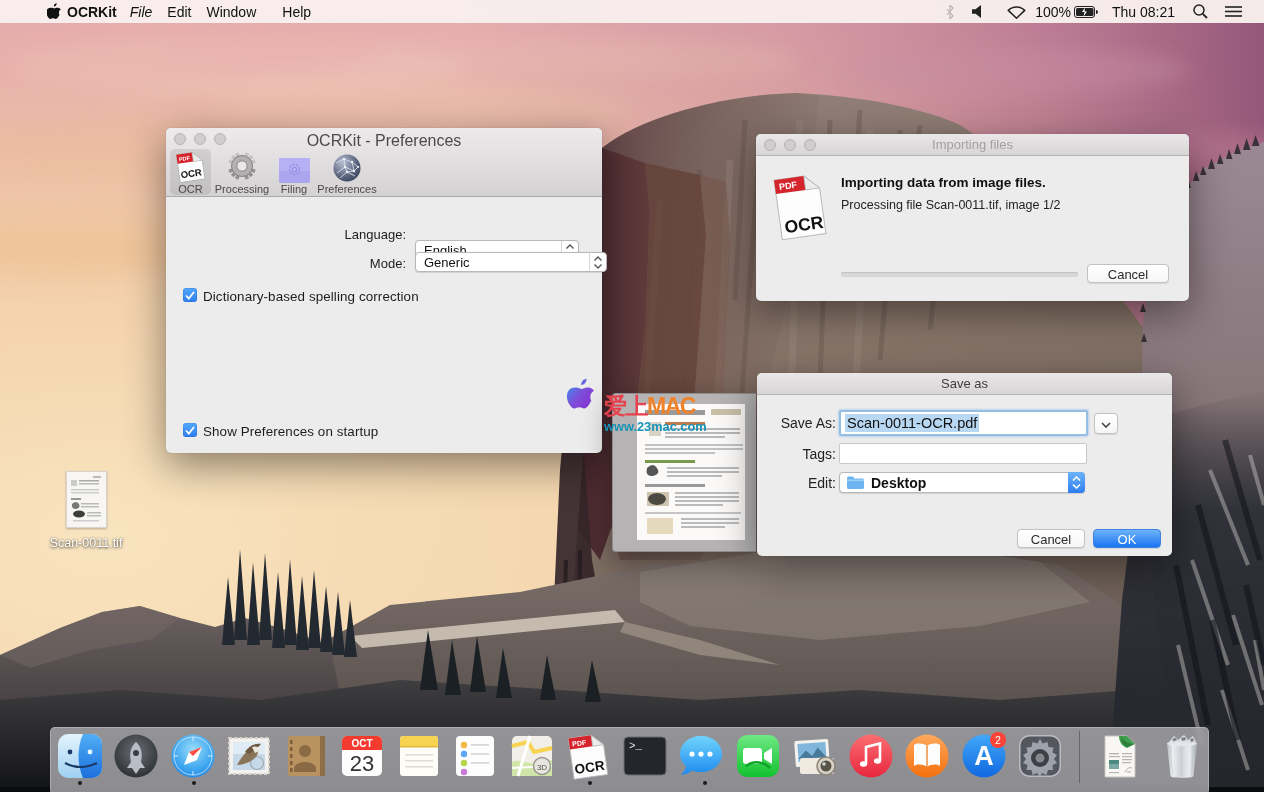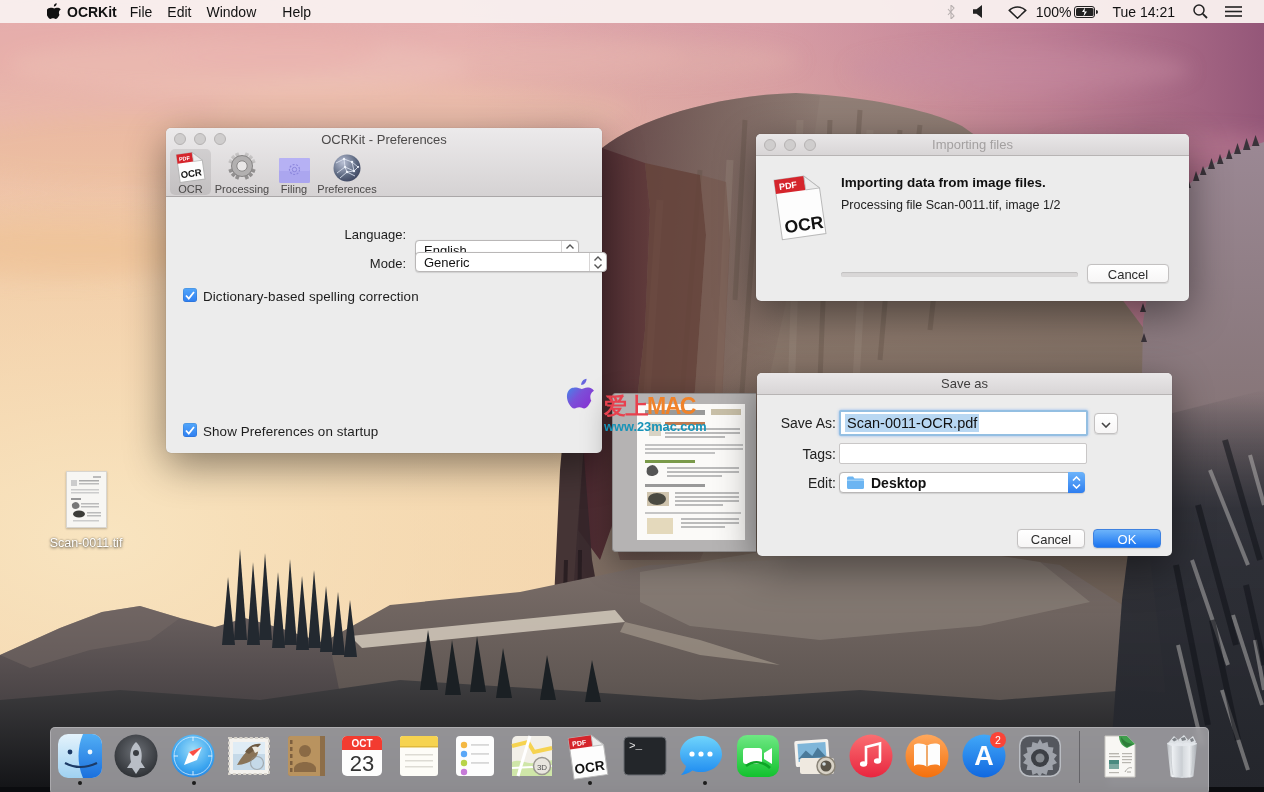--- a/index.html
+++ b/index.html
@@ -13,21 +13,21 @@
 #menubar .m { margin-left:15px; }
 #mright { position:absolute; right:0; top:0; height:23px; display:flex; align-items:center; }
 
 .win { position:absolute; border-radius:5px; box-shadow:0 12px 40px rgba(0,0,0,0.45), 0 0 1px rgba(0,0,0,0.35); }
 .titlebar { position:relative; height:22px; background:linear-gradient(#e9e7e8,#d8d5d6); border-bottom:1px solid #b7b4b4; border-radius:5px 5px 0 0; text-align:center; font-size:13px; color:#6f6c6c; line-height:22px; }
 .lights { position:absolute; left:8px; top:5px; display:flex; }
 .lights span { width:12px; height:12px; border-radius:50%; background:#cfcdcd; border:1px solid #b6b3b3; margin-right:8px; }
 
 #prefs { left:166px; top:128px; width:436px; height:325px; background:#ececec; z-index:12; }
 #prefs .header { height:69px; background:linear-gradient(#eceaeb,#d5d2d3); border-bottom:1px solid #aaa7a8; border-radius:5px 5px 0 0; }
-#prefs .title { text-align:center; font-size:13px; color:#4c4a4a; padding-top:4px; }
+#prefs .title { text-align:center; font-size:16px; color:#4c4a4a; padding-top:4px; }
 .tbitem { position:absolute; top:22px; text-align:center; font-size:11px; color:#4a4848; }
 .tbitem .ticon { height:33px; display:flex; align-items:flex-end; justify-content:center; }
 .tbsel { position:absolute; left:4px; top:21px; width:41px; height:46px; background:rgba(0,0,0,0.085); border-radius:5px; }
 
 .row { position:absolute; font-size:13.4px; color:#1d1d1d; letter-spacing:0.1px; }
 .rlabel { position:absolute; text-align:right; }
 .popup { position:absolute; background:#fff; border:1px solid #b9b7b7; border-radius:4px; font-size:13px; color:#111; box-shadow:0 0.5px 1px rgba(0,0,0,0.12); }
 .popup .stepper { position:absolute; right:0; top:0; bottom:0; width:17px; border-left:1px solid #d8d6d6; }
 .chk { position:absolute; width:14px; height:14px; border-radius:3px; background:linear-gradient(#53a7fb,#2e7ef0); box-shadow:inset 0 0 0 0.5px rgba(0,0,0,0.15); }
 .chk svg { position:absolute; left:2px; top:3px; }
@@ -242,21 +242,21 @@
         <path d="M1212,620 L1238,740"></path>
 </g>
 <rect y="787" width="1264" height="5" fill="#0b0c0f"></rect>
 </svg>
 
 <div id="menubar">
  <svg class="apple" width="15" height="17" viewBox="0 0 15 17">
         <path fill="#111" d="M10.8,0.3c0.1,0.9-0.3,1.8-0.8,2.5C9.4,3.4,8.5,3.9,7.6,3.8C7.5,2.9,7.9,2,8.4,1.5C9,0.8,9.9,0.4,10.8,0.3z M13.7,13.2c-0.4,0.9-0.6,1.3-1.1,2.1c-0.7,1.1-1.7,2.4-3,2.4c-1.1,0-1.4-0.7-2.9-0.7s-1.8,0.7-2.9,0.7c-1.2,0-2.2-1.2-2.9-2.3C-1,12.4-1.2,8.6,0.6,6.6c1.3-1.4,3.3-1.4,4.3-1.4c1.1,0,2.3,0.8,3.2,0.8c0.8,0,2.2-0.9,3.7-0.8c0.6,0,2.4,0.3,3.5,1.9c-0.1,0.1-2.1,1.2-2.1,3.6C13.2,13.5,15.6,14.4,13.7,13.2z" transform="scale(0.9)"></path>
       </svg>
  <span class="app">OCRKit</span>
- <span class="m" style="margin-left:13px;">File</span>
+ <span class="m" style="margin-left:13px;font-style:italic;">File</span>
  <span class="m">Edit</span>
  <span class="m">Window</span>
  <span class="m" style="margin-left:26px;">Help</span>
  <div id="mright">
   <svg width="8" height="14" viewBox="0 0 8 14" style="margin-right:18px; opacity:0.35;">
           <path d="M4,0 L4,14 M4,0 L7,3 L1,10 M4,14 L7,11 L1,4" stroke="#444" stroke-width="1.1" fill="none"></path>
         </svg>
   <svg width="14" height="13" viewBox="0 0 14 13" style="margin-right:21px;">
           <path d="M0,4.3 L3.5,4.3 L9,0 L9,13 L3.5,8.7 L0,8.7 Z" fill="#222"></path>
           <path d="M11,4 a4,4 0 0 1 0,5" fill="none" stroke="#222" stroke-width="1.2" opacity="0.0"></path>
@@ -264,21 +264,21 @@
   <svg width="19" height="14" viewBox="0 0 19 14" style="margin-right:9px;">
           <path d="M1.3,5.4 A11.5,11.5 0 0 1 17.7,5.4 L9.5,13.2 Z" fill="none" stroke="#222" stroke-width="1.5"></path>
         </svg>
   <span style="font-size:14px; margin-right:3px;">100%</span>
   <svg width="24" height="12" viewBox="0 0 24 12" style="margin-right:14px;">
           <rect x="0.5" y="0.5" width="20" height="11" rx="2.5" fill="none" stroke="#222" stroke-width="1"></rect>
           <rect x="2" y="2" width="17.5" height="8" rx="1.5" fill="#222"></rect>
           <path d="M11,1.5 L8,6 L10.5,6 L9.5,10.5 L13,5.5 L10.5,5.5 Z" fill="#fff"></path>
           <path d="M22,4 a2,2 0 0 1 0,4 Z" fill="#222"></path>
         </svg>
-  <span style="font-size:14px; margin-right:18px;">Tue 14:21</span>
+  <span style="font-size:14px; margin-right:18px;">Thu 08:21</span>
   <svg width="15" height="15" viewBox="0 0 15 15" style="margin-right:17px;">
           <circle cx="6" cy="6" r="5" fill="none" stroke="#222" stroke-width="1.5"></circle>
           <path d="M9.8,9.8 L14,14" stroke="#222" stroke-width="1.8"></path>
         </svg>
   <svg width="17" height="12" viewBox="0 0 17 12" style="margin-right:22px;">
           <g stroke="#222" stroke-width="1.6">
             <path d="M0,1 L17,1"></path>
             <path d="M0,5.5 L17,5.5"></path>
             <path d="M0,10 L17,10"></path>
           </g>

